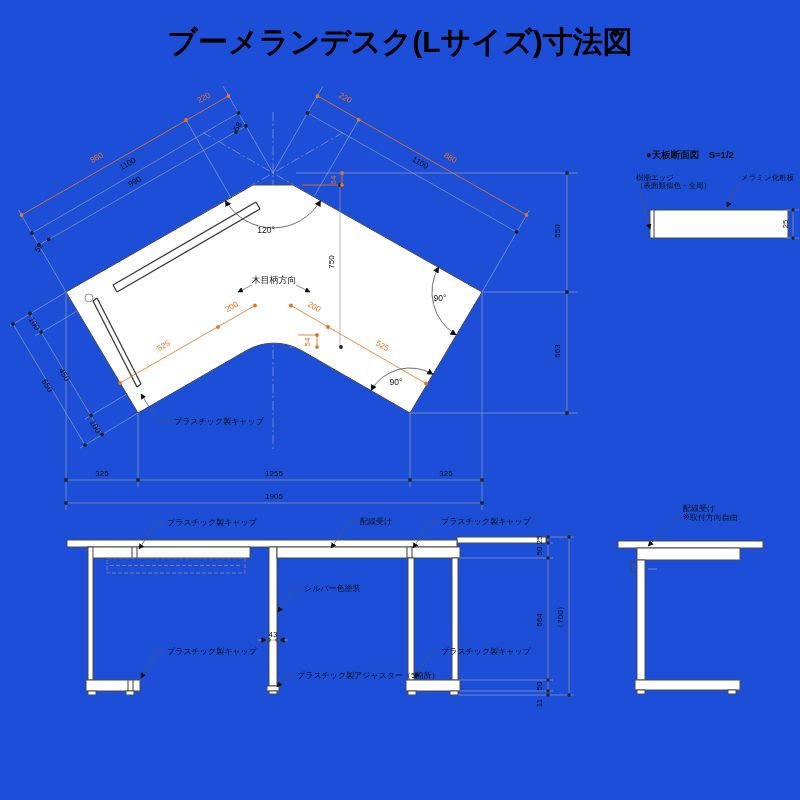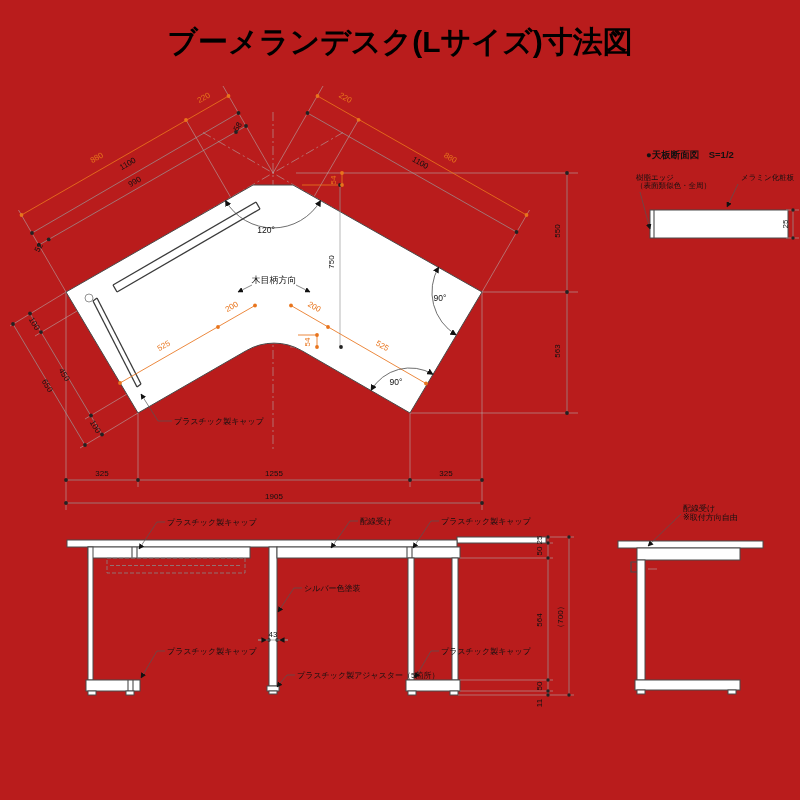--- a/index.html
+++ b/index.html
@@ -1,16 +1,16 @@
 <!DOCTYPE html>
 <html><head>
 <meta charset="utf-8">
 <style>
   html,body{margin:0;padding:0;background:#fff;}
-  .stage{position:relative;width:800px;height:800px;background:#b91c1c;overflow:hidden;}
+  .stage{position:relative;width:800px;height:800px;background:#1d4ed8;overflow:hidden;}
   svg{display:block;}
   .t-title{font:bold 30px "Liberation Sans","DejaVu Sans",sans-serif;fill:#000;}
   .sec-title{font:bold 9.5px "Liberation Sans","DejaVu Sans",sans-serif;fill:#111;}
   .d{font:8px "Liberation Sans","DejaVu Sans",sans-serif;fill:#111;}
   .d9{font:8.5px "Liberation Sans","DejaVu Sans",sans-serif;fill:#111;}
   .lbl{font:8px "Liberation Sans","DejaVu Sans",sans-serif;fill:#111;}
   .od{fill:#e8741c;}
   .ln{stroke:#4a4a4a;stroke-width:1.1;fill:none;}
   .lnf{stroke:#4a4a4a;stroke-width:1;fill:#fff;}
   .thick{stroke:#3a3a3a;stroke-width:1.3;fill:none;}

